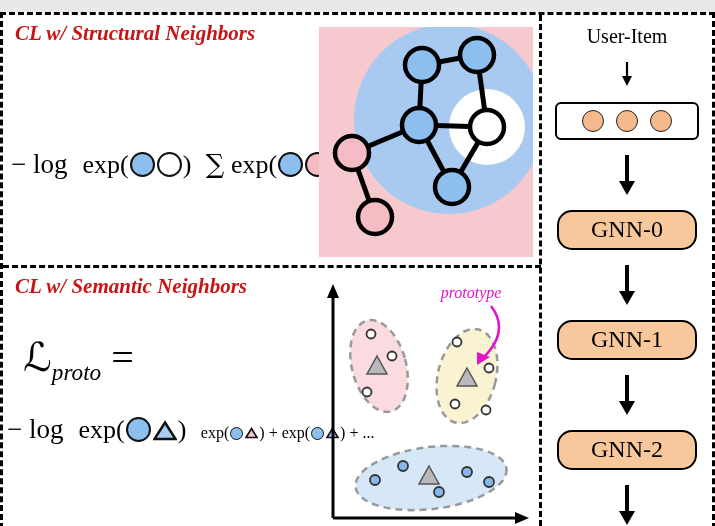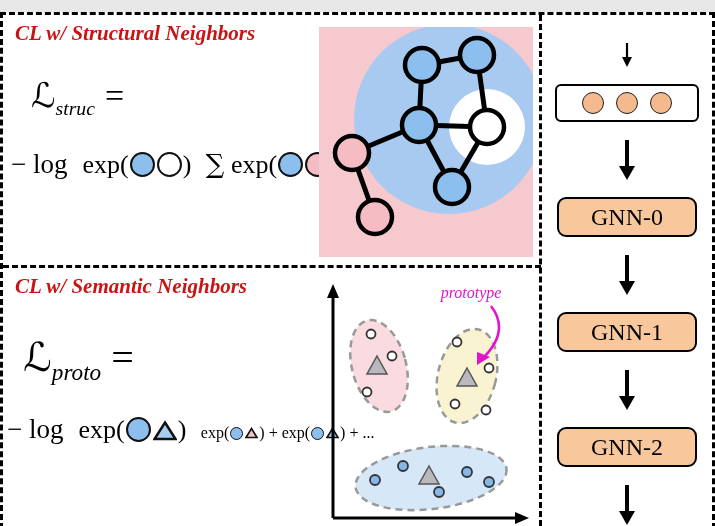--- a/index.html
+++ b/index.html
@@ -48,40 +48,37 @@
   .tri-glyph.small { vertical-align:-1px; }
 
   .graph-svg { position:absolute; left:316px; top:12px; }
   .scatter-svg { position:absolute; left:316px; top:8px; }
   .proto-label { font-style:italic; font-size:16px; fill:#e214cb; font-family:"Liberation Serif",serif; }
 
   .pipe-input { text-align:center; font-size:20px; line-height:1.12; margin-top:2px; }
   .embed-box { width:144px; height:38px; background:#fff; border:2.5px solid #000; border-radius:6px;
                display:flex; align-items:center; justify-content:center; gap:12px; box-sizing:border-box; }
   .embed-dot { width:20px; height:20px; border-radius:50%; background:#f5b98e; border:1.8px solid #222; box-sizing:content-box; }
-  .gnn-box { width:140px; height:40px; background:#f8c89c; border:2.5px solid #000; border-radius:9px;
+  .gnn-box { width:140px; height:40px; background:#f8c89c; border:2.5px solid #000; border-radius:15px;
              display:flex; align-items:center; justify-content:center; font-size:24px; box-sizing:border-box; }
   .pipe-out { font-size:37px; }
   .pipe-out .loss-sym { font-family:"DejaVu Serif","DejaVu Sans",serif; }
   .pipe-out sub { font-style:italic; font-size:0.6em; }
 </style>
 </head>
 <body>
 
 <div id="figure">
 
   <div class="h-divider"></div>
   <div class="v-divider"></div>
 
   <div class="panel-struct">
     <div class="panel-title">CL w/ Structural Neighbors</div>
 
-    <div class="loss-lhs struct-lhs">
-      <span class="loss-sym">ℒ</span><sub>struc</sub><span class="eq">=</span>
-    </div>
 
     <div class="frac-row struct-frac">
       <span class="minus-log">− log</span>
       <span class="frac">
         <span class="num">
           <span>exp(</span><span class="glyph-circle fill-blue"></span><span class="glyph-circle fill-white"></span><span>)</span>
         </span>
         <span class="bar"></span>
         <span class="den">
           <span class="sum-sym">∑</span><span> exp(</span><span class="glyph-circle fill-blue"></span><span class="glyph-circle fill-pink"></span><span>)</span>
@@ -173,20 +170,21 @@
       <polygon points="14,8 8,22 20,22" fill="#000"></polygon>
       <polygon points="210,242 196,236 196,248" fill="#000"></polygon>
       <path d="M 172 30 Q 192 56 162 84" fill="none" stroke="#e214cb" stroke-width="2.5"></path>
       <polygon points="158,89 158,76 171,81" fill="#e214cb"></polygon>
       <text x="152" y="22" text-anchor="middle" class="proto-label">prototype</text>
     </svg>
   </div>
 
   <div class="panel-pipe">
     <div class="pipe-input">
+      <div>User-Item</div>
     </div>
 
     <svg width="16" height="24" viewBox="0 0 16 24">
       <line x1="8" y1="0" x2="8" y2="15" stroke="#000" stroke-width="2.2"></line>
       <polygon points="8,24 3,14 13,14" fill="#000"></polygon>
     </svg>
 
     <div class="embed-box">
       <span class="embed-dot"></span>
       <span class="embed-dot"></span>

